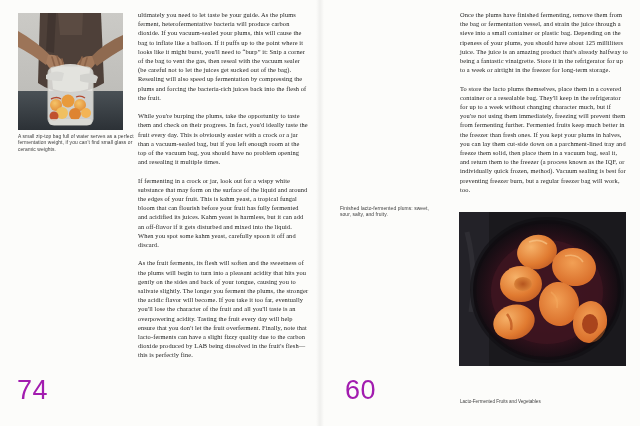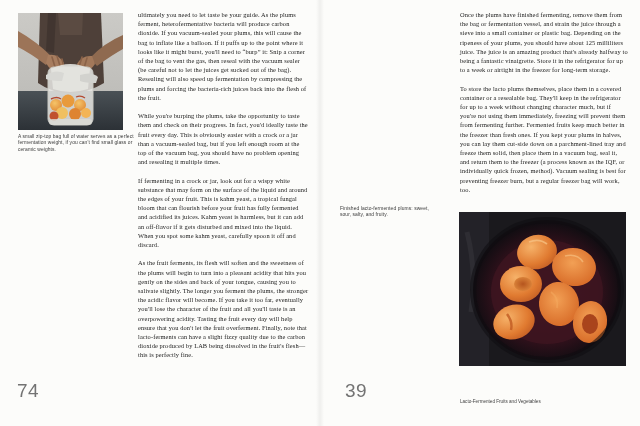--- a/index.html
+++ b/index.html
@@ -20,21 +20,21 @@
   #left-text{left:138px;top:10px;width:171px;}
   #right-text{left:460px;top:10px;width:168px;}
   .caption{
     position:absolute;font-family:"Liberation Sans", sans-serif;
     font-size:4.9px;line-height:6.4px;color:#3a3a3a;letter-spacing:0.1px;
   }
   #left-caption{left:18px;top:134px;width:116px;}
   #right-caption{left:340px;top:206px;width:92px;}
   .pagenum{
     position:absolute;font-family:"Liberation Sans", sans-serif;
-    font-size:19px;line-height:27px;color:#737373;letter-spacing:0.5px;
+    font-size:27px;line-height:27px;color:#a21caf;letter-spacing:0.5px;
   }
   #pagenum-left{left:17px;top:377px;}
   #pagenum-right{left:345px;top:377px;}
   .running-foot{
     position:absolute;left:460px;top:399px;width:170px;
     font-family:"Liberation Sans", sans-serif;font-size:4.6px;color:#444;
   }
   .photo{position:absolute;display:block;}
   #photo-left{left:18px;top:13px;width:105px;height:117px;}
   #photo-right{left:459px;top:212px;width:167px;height:154px;}
@@ -158,18 +158,18 @@
         <path d="M48 102 q6 8 4 16" stroke="#c05a22" stroke-width="2.4" fill="none" opacity="0.8"></path>
         <ellipse cx="131" cy="110" rx="17" ry="21" fill="url(#plumB)" transform="rotate(8 131 110)"></ellipse>
         <ellipse cx="131" cy="112" rx="8" ry="10" fill="#a9441c"></ellipse>
         <path d="M70 30 q10 -4 18 2" stroke="#f8c689" stroke-width="1.8" fill="none" opacity="0.7"></path>
         <path d="M106 44 q12 -3 18 6" stroke="#f8c689" stroke-width="1.6" fill="none" opacity="0.6"></path>
         <path d="M92 80 q8 6 6 16" stroke="#f3a85e" stroke-width="1.6" fill="none" opacity="0.6"></path>
       </g>
       <ellipse cx="88" cy="78" rx="74" ry="70" fill="none" stroke="#0e0d10" stroke-width="6" opacity="0.55"></ellipse>
     </svg>
 
-    <div id="pagenum-right" class="pagenum">39</div>
+    <div id="pagenum-right" class="pagenum">60</div>
 
     <div class="running-foot">Lacto-Fermented Fruits and Vegetables</div>
   </div>
 
 </div>
 
 </body></html>

